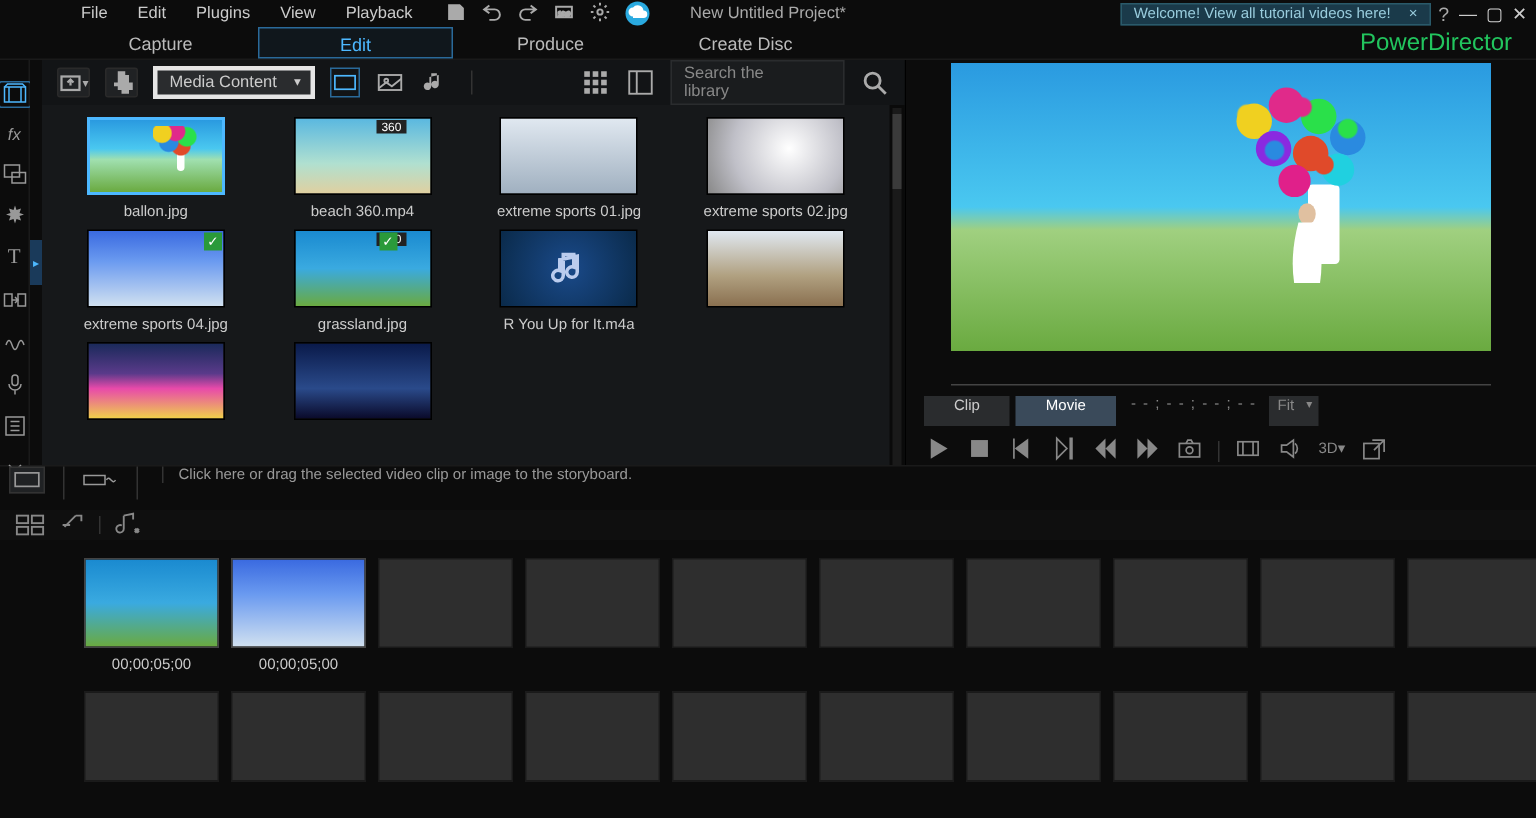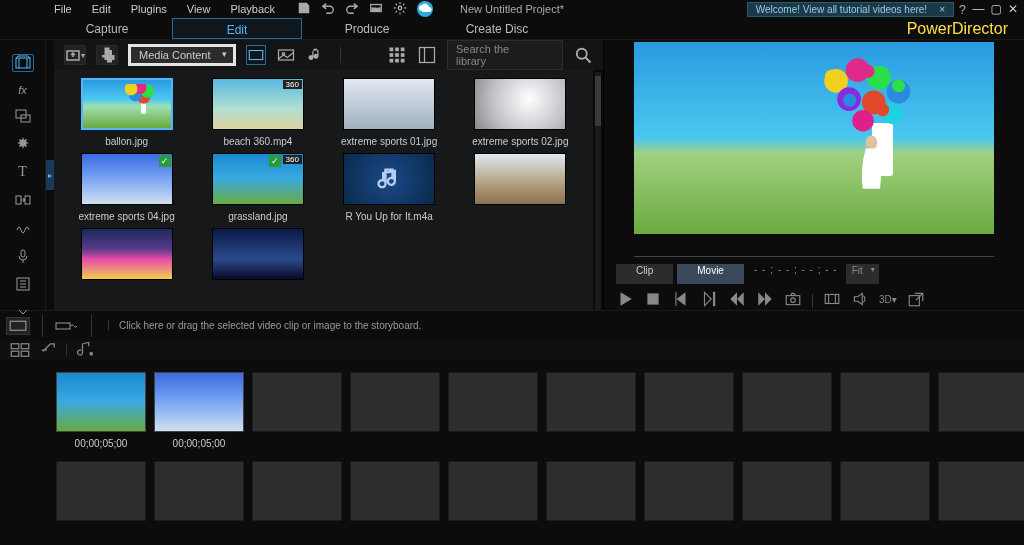--- a/index.html
+++ b/index.html
@@ -13,43 +13,43 @@
   .menubar .welcome { position: absolute; right: 70px; background: #1a3a4a; border: 1px solid #2a5a6a; padding: 1px 8px; display: flex; align-items: center; gap: 12px; color: #9cd; font-size: 10px; }
   .menubar .winctrl { position: absolute; right: 6px; display: flex; gap: 6px; color: #ccc; font-size: 12px; }
   .menubar .q { position:absolute; right:58px; color:#aaa; font-size:13px;}
 
   .logo { position: absolute; left: 6px; top: 2px; width: 28px; height: 20px; }
 
   .modetabs { height: 22px; display: flex; background: #0c0c0c; position: relative; border-bottom: 1px solid #1a1a1a; }
   .modetabs .spacer { width: 42px; }
   .modetabs .mt { width: 130px; text-align: center; font-size: 12px; line-height: 22px; cursor: pointer; color: #bbb; }
   .modetabs .mt.active { color: #4db8ff; border: 1px solid #2a6a9a; background: #10171c; }
-  .modetabs .brand { position: absolute; right: 16px; top: 0; font-size: 16px; color: #fde047; font-weight: 300; line-height: 22px; }
+  .modetabs .brand { position: absolute; right: 16px; top: 0; font-size: 16px; color: #22c55e; font-weight: 300; line-height: 22px; }
 
   .main { display: flex; height: 270px; }
-  .sidebar { width: 46px; background: #0c0c0c; display: flex; flex-direction: column; align-items: center; padding-top: 14px; gap: 12px; border-right: 1px solid #1a1a1a; }
+  .sidebar { width: 20px; background: #0c0c0c; display: flex; flex-direction: column; align-items: center; padding-top: 14px; gap: 12px; border-right: 1px solid #1a1a1a; }
   .sidebar .sb { width: 22px; height: 22px; display: flex; align-items: center; justify-content: center; color: #999; cursor: pointer; border-radius: 2px; }
   .sidebar .sb.active { border: 1px solid #2a6a9a; color: #4db8ff; }
   .sidebar .sb svg { width: 16px; height: 16px; }
 
   .library { flex: 1; background: #16181a; display: flex; flex-direction: column; border-right: 1px solid #000; }
   .libtoolbar { height: 30px; display: flex; align-items: center; padding: 0 10px; gap: 10px; background: #121416; }
   .libtoolbar .tb { width: 22px; height: 20px; display:flex; align-items:center; justify-content:center; color:#aaa; cursor:pointer; border:1px solid #2a2a2a; border-radius:2px; background:#202224;}
   .libtoolbar .dropdown { background: #2a2c2e; border: 3px solid #e5e5e5; padding: 2px 22px 2px 8px; font-size: 11px; color: #ccc; position: relative; cursor:pointer; }
   .libtoolbar .dropdown::after { content: "▾"; position: absolute; right: 6px; font-size: 9px; }
   .libtoolbar .search { margin-left: auto; background: #1a1c1e; border: 1px solid #2a2c2e; padding: 2px 26px 2px 8px; font-size: 11px; color: #888; width: 116px; position: relative; }
   .libtoolbar .searchicon { width:20px; display:flex; align-items:center; justify-content:center; color:#aaa;}
   .libtoolbar .tbsmall { width:20px; height:20px; display:flex; align-items:center; justify-content:center; color:#aaa; cursor:pointer;}
   .libtoolbar .sep { width:1px; height:16px; background:#333; margin:0 4px;}
 
   .libgrid { flex: 1; overflow-y: auto; padding: 8px 16px; display: grid; grid-template-columns: repeat(4, 1fr); gap: 6px 18px; align-content: start; position:relative;}
   .libitem { display: flex; flex-direction: column; align-items: center; cursor: pointer; }
   .thumb { width: 92px; height: 52px; background: #333; border: 1px solid #000; position: relative; overflow: hidden; }
   .thumb.sel { border: 2px solid #4db8ff; }
-  .thumb .badge360 { position: absolute; top: 1px; right: 1px; background: #222; color: #fff; font-size: 8px; padding: 0 3px; }
+  .thumb .badge360 { position: absolute; top: 1px; right: 16px; background: #222; color: #fff; font-size: 8px; padding: 0 3px; }
   .thumb .check { position: absolute; top: 1px; right: 1px; width: 12px; height: 12px; background: #2a9a3a; color: #fff; font-size: 9px; display: flex; align-items: center; justify-content: center; }
   .libitem .name { font-size: 10px; color: #ccc; margin-top: 6px; white-space: nowrap; overflow: hidden; text-overflow: ellipsis; max-width: 110px; text-align:center; }
 
   .sky { background: linear-gradient(#2a9ae0 0%, #4ac8f0 40%, #a0e0b0 55%, #6aaa40 100%); }
   .beach { background: linear-gradient(#5ab8e0, #b0e0d0 60%, #e0d0a0); }
   .bmx { background: linear-gradient(#e0e8f0, #a0b0c0); }
   .bmx2 { background: radial-gradient(circle at 60% 40%, #fff, #c0c0c8 60%, #888); }
   .sunset { background: linear-gradient(#8a4a9a, #5a3a8a 40%, #e89a4a 60%, #2a5a8a); }
   .skydive { background: linear-gradient(#3a6ae0, #6a9af0 40%, #d0e0f0); }
   .grass2 { background: linear-gradient(#1a8ad0 0%, #3aaae0 50%, #6aaa40 100%); }
@@ -72,21 +72,21 @@
   .pv-tabs { display: flex; gap: 4px; height: 20px; }
   .pv-tab { padding: 1px 20px; background: #2a2c2e; font-size: 10px; color: #ccc; cursor:pointer;}
   .pv-tab.active { background: #3a4a5a; color:#fff;}
   .pv-time { font-size: 10px; color: #888; margin-left: 6px; letter-spacing:1px;}
   .pv-dd { background:#2a2c2e; padding:1px 16px 1px 6px; font-size:10px; color:#888; position:relative; margin-left:4px;}
   .pv-dd::after { content:"▾"; position:absolute; right:4px; font-size:8px;}
   .pv-btns { display: flex; gap: 10px; align-items: flex-end; height: 24px; }
   .pv-btn { width: 18px; height: 18px; display: flex; align-items: center; justify-content: center; color: #888; cursor:pointer;}
   .pv-sep { width:1px; height:14px; background:#333;}
 
-  .storybar { height: 30px; background: #0c0c0c; border-top: 1px solid #1a1a1a; display: flex; align-items: center; padding-left: 6px; gap: 12px; }
+  .storybar { height: 30px; background: #0c0c0c; border-top: 1px solid #1a1a1a; display: flex; align-items: flex-start; padding-left: 6px; gap: 12px; }
   .storybar .sbicon { width:24px; height:18px; display:flex; align-items:center; justify-content:center; color:#999; cursor:pointer;}
   .storybar .hint { font-size: 10px; color: #999; border-left:1px solid #333; padding-left:10px; margin-left:4px;}
   .storybar .sbsep { width:1px; height:22px; background:#333;}
 
   .ttoolbar { height:20px; background:#0f0f0f; display:flex; align-items:center; padding-left:10px; gap:8px;}
   .ttoolbar .tt { width:20px; height:16px; color:#888; display:flex; align-items:center; justify-content:center; cursor:pointer;}
 
   .storyboard { height: 185px; background: #0c0c0c; padding: 12px 8px 0 56px; }
   .sbrow { display: flex; gap: 8px; margin-bottom: 12px; }
   .slot { width: 90px; display:flex; flex-direction:column; align-items:center;}

